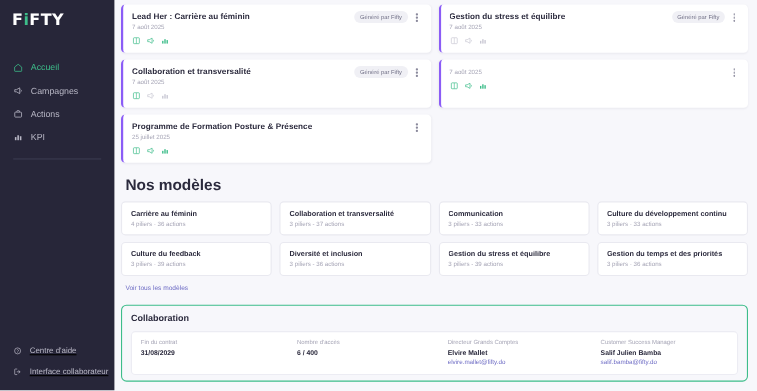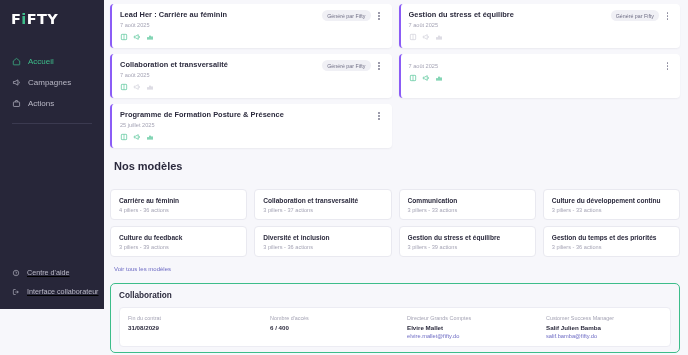--- a/index.html
+++ b/index.html
@@ -6,21 +6,21 @@
   html, body {
     width: 688px; height: 355px;
     font-family: "Liberation Sans", sans-serif;
     background: #f7f7fb;
     overflow: hidden;
   }
   .app { display: flex; width: 688px; height: 355px; }
 
   
   .sidebar {
-    width: 104px; height: 309px;
+    width: 104px; height: 355px;
     background: #272639;
     display: flex; flex-direction: column;
     flex: 0 0 104px;
     padding: 9px 0 0 0;
     position: relative;
   }
   .logo {
     color: #ffffff;
     font-size: 14.5px;
     font-weight: 700;
@@ -95,22 +95,22 @@
     position: absolute; top: 6px; right: 8px;
     width: 9px; height: 12px;
     display: flex; flex-direction: column; align-items: center;
     justify-content: center; gap: 1.6px;
     cursor: pointer;
   }
   .kebab i { width: 1.6px; height: 1.6px; border-radius: 50%; background: #8a899c; display:block; }
 
   
   .section-title {
-    font-size: 11px; font-weight: 700; color: #2b2a3d;
-    margin: 12px 0 17px 6px;
+    font-size: 14px; font-weight: 700; color: #2b2a3d;
+    margin: 12px 0 7px 6px;
   }
   .tpl-grid {
     display: grid; grid-template-columns: repeat(4, 1fr);
     gap: 6px 7px; padding: 0 0 0 2px;
   }
   .tpl-card {
     background: #ffffff; border: 1px solid #e9e9f0;
     border-radius: 4px; height: 31px;
     padding: 7px 7px 0 8px; cursor: pointer;
   }
@@ -173,20 +173,28 @@
           </svg>
           <span>Campagnes</span>
         </div>
         <div class="nav-item">
           <svg width="9" height="9" viewBox="0 0 14 14">
             <rect x="2.2" y="4.6" width="9.6" height="7" rx="1" fill="none" stroke="#b9b8c6" stroke-width="1.1"></rect>
             <path d="M5.2 4.4V3.2a.8.8 0 0 1 .8-.8h2a.8.8 0 0 1 .8.8v1.2" fill="none" stroke="#b9b8c6" stroke-width="1.1"></path>
           </svg>
           <span>Actions</span>
         </div>
+        <div class="nav-item">
+          <svg width="9" height="9" viewBox="0 0 14 14">
+            <rect x="2.4" y="7.2" width="2.2" height="4.4" fill="#b9b8c6"></rect>
+            <rect x="5.9" y="4.6" width="2.2" height="7" fill="#b9b8c6"></rect>
+            <rect x="9.4" y="6" width="2.2" height="5.6" fill="#b9b8c6"></rect>
+          </svg>
+          <span>KPI</span>
+        </div>
         <div class="divider"></div>
       </div>
     <div class="nav-bottom">
         <div class="nav-item">
           <svg width="8" height="8" viewBox="0 0 14 14">
             <circle cx="7" cy="7" r="4.8" fill="none" stroke="#b9b8c6" stroke-width="1.1"></circle>
             <path d="M5.7 5.7a1.35 1.35 0 1 1 1.6 1.9v.7" fill="none" stroke="#b9b8c6" stroke-width="1"></path>
             <circle cx="7" cy="9.8" r="0.6" fill="#b9b8c6"></circle>
           </svg>
           <span>Centre d'aide</span>

